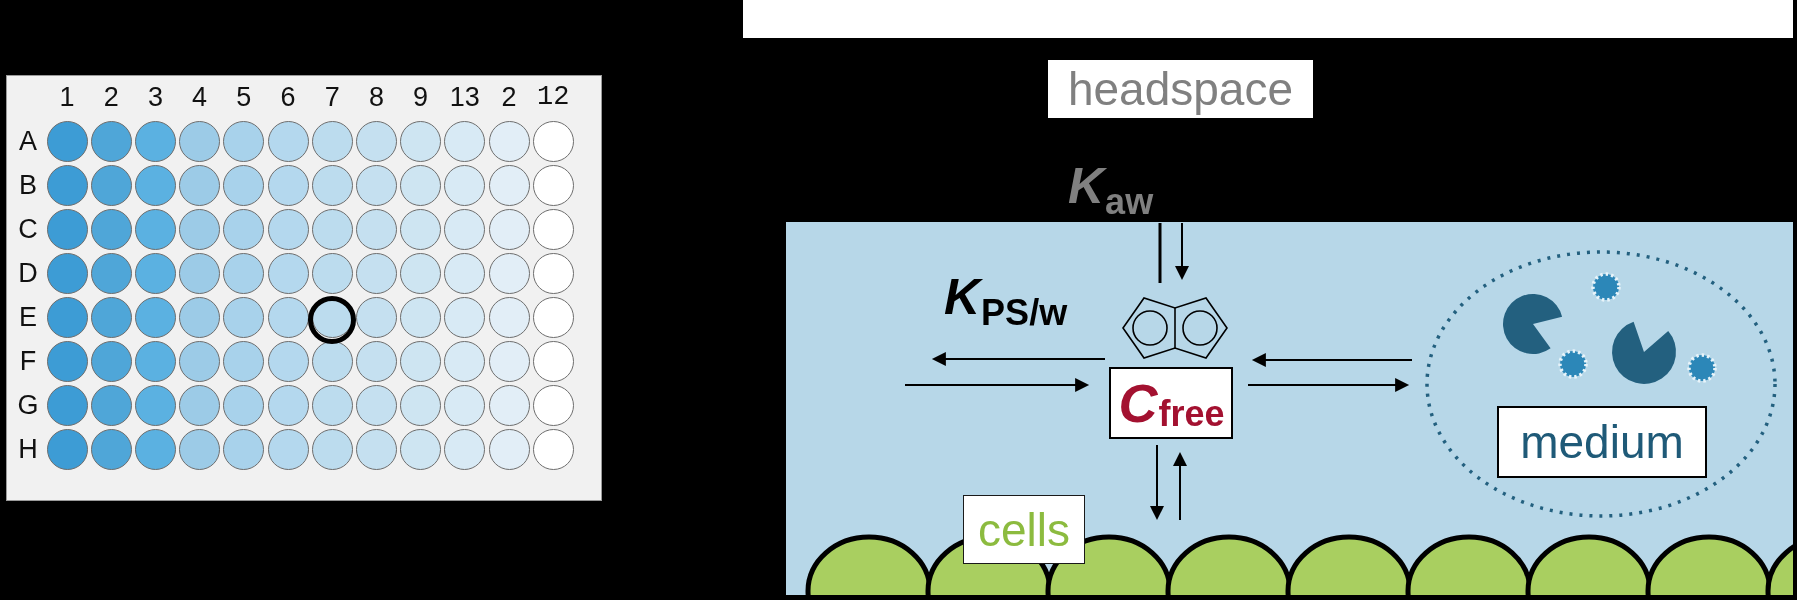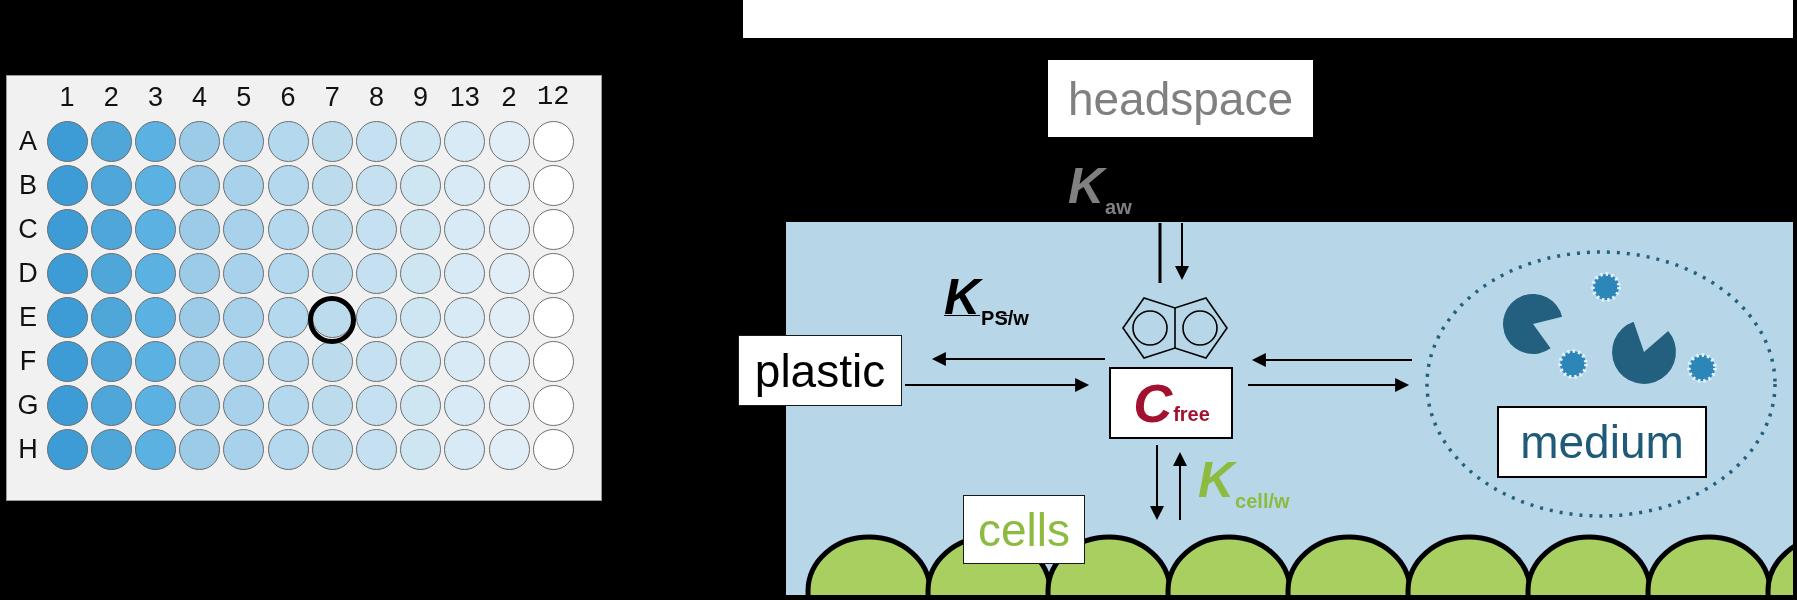--- a/index.html
+++ b/index.html
@@ -29,31 +29,31 @@
     border:5px solid #000;box-sizing:border-box;background:transparent;
   }
   
   .top-band{position:absolute;left:743px;top:0;width:1050px;height:38px;background:#fff;}
   .blue-panel{position:absolute;left:786px;top:222px;width:1007px;height:373px;background:var(--blue-panel,#b7d7e8);}
   #overlay{position:absolute;left:0;top:0;pointer-events:none;}
   .wbox{
     position:absolute;background:#fff;display:flex;align-items:center;justify-content:center;
     font-size:46px;box-sizing:border-box;
   }
-  .headspace{left:1048px;top:60px;width:265px;height:77px;color:var(--gray-label,#808080);}
+  .headspace{left:1048px;top:60px;width:265px;height:58px;color:var(--gray-label,#808080);}
   .plastic{left:738px;top:335px;width:164px;height:71px;color:#000;border:1px solid #1a1a1a;}
   .cells{left:963px;top:495px;width:122px;height:69px;color:var(--green-text,#8cbb3f);border:1px solid #1a1a1a;}
   .medium{left:1497px;top:406px;width:210px;height:72px;color:var(--teal-deep,#1f5a78);border:2px solid #000;}
   .cfree{left:1109px;top:367px;width:124px;height:72px;border:2px solid #000;color:var(--red,#a31130);}
   .cfree .kbase{font-size:54px;}
   .kconst{position:absolute;white-space:nowrap;}
   .kbase{font-style:italic;font-weight:bold;font-size:50px;}
-  .ksub{font-weight:bold;font-size:20px;position:relative;top:11px;left:1px;}
+  .ksub{font-weight:bold;font-size:36px;position:relative;top:11px;left:1px;}
   #k-aw{left:1068px;top:157px;color:var(--gray-label,#808080);}
-  #k-psw{left:944px;top:268px;color:#000;text-decoration:underline;}
+  #k-psw{left:944px;top:268px;color:#000;}
   #k-mediumw{left:1240px;top:270px;color:var(--teal,#23607f);}
   #k-cellw{left:1198px;top:451px;color:var(--green-text,#8cbb3f);}
 </style>
 </head>
 <body>
 
 <div id="canvas">
 
   <div id="plate">
     <div id="plate-generated">
@@ -245,25 +245,21 @@
 
   <div class="kconst" id="k-aw">
     <span class="kbase">K</span><span class="ksub">aw</span>
   </div>
 
   <div class="kconst" id="k-psw">
     <span class="kbase">K</span><span class="ksub">PS/w</span>
   </div>
 
 
-  <div class="kconst" id="k-cellw">
-    <span class="kbase">K</span><span class="ksub">cell/w</span>
-  </div>
-
-  <div class="wbox plastic">plastic</div>
+
 
   <div class="wbox cfree">
     <span class="kbase">C</span>
       <span class="ksub">free</span>
   </div>
 
   <div class="wbox medium">medium</div>
 
   <div class="wbox cells">cells</div>
 

